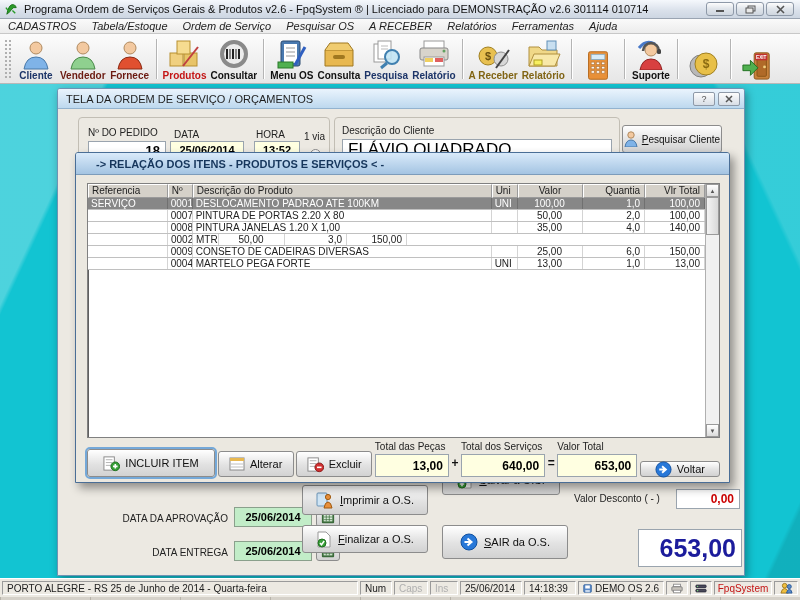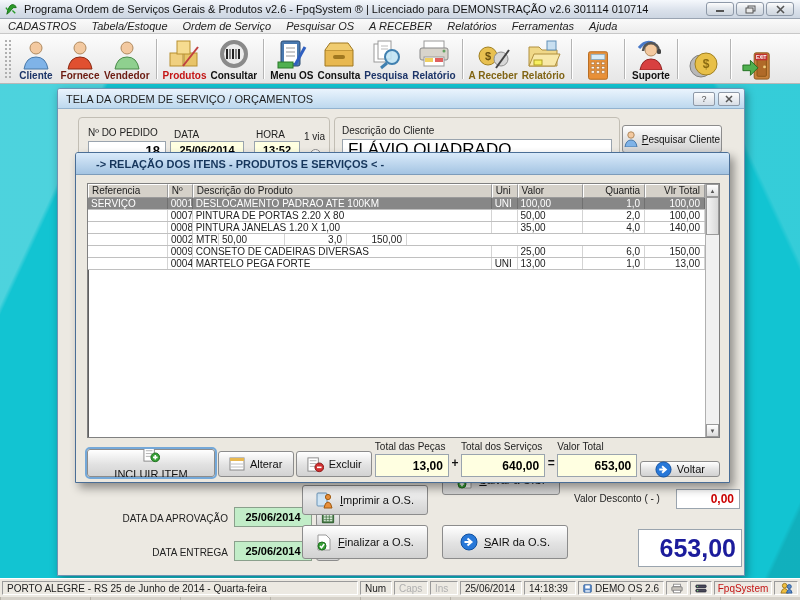--- a/index.html
+++ b/index.html
@@ -78,32 +78,32 @@
     border:1px solid #808080;box-shadow:inset 1px 1px 0 #606060;display:flex;}
   .tgrid{flex:1;overflow:hidden;}
   .thead{display:flex;height:14px;background:#d5d1c9;font-size:10px;color:#222;}
   .thcell{border-right:1px solid #9a9a9a;border-bottom:1px solid #9a9a9a;border-top:1px solid #fff;
     border-left:1px solid #fff;padding:0 0 0 3px;white-space:nowrap;overflow:hidden;}
   .trow{display:flex;height:12px;font-size:10px;color:#222;border-bottom:1px solid #c0c0c0;background:#fff;}
   .trow.selected{background:#878787;color:#fff;}
   .tcell{padding:0 0 0 3px;white-space:nowrap;overflow:hidden;border-right:1px solid #d4d4d4;}
   .trow.selected .tcell{border-right:1px solid #707070;}
   .c0{width:80px;} .c1{width:25px;} .c2{width:300px;} .c3{width:26px;}
-  .c4{width:66px;text-align:left;padding-right:4px;} .c5{width:62px;text-align:right;padding-right:4px;}
+  .c4{width:66px;text-align:center;padding-right:4px;} .c5{width:62px;text-align:right;padding-right:4px;}
   .c6{width:60px;text-align:right;padding-right:4px;}
   .vscroll{width:14px;background:#f1f1f1;border-left:1px solid #b0b0b0;display:flex;flex-direction:column;}
   .varrow{height:13px;background:linear-gradient(#fff,#dcdcdc);border:1px solid #9a9a9a;
     font-size:6px;color:#555;display:flex;align-items:center;justify-content:center;}
   .vthumb{height:38px;background:linear-gradient(90deg,#f4f4f4,#d8d8d8);border:1px solid #9a9a9a;}
   .vtrack{flex:1;}
 
   .dlg-bottom{position:absolute;left:11px;top:270px;width:633px;height:32px;display:flex;
     align-items:flex-end;justify-content:space-between;}
   .dlg-btn{height:26px;font-size:11px;gap:5px;}
-  .focus-ring{outline:2px solid #74a8d8;outline-offset:0;flex-direction:column;}
+  .focus-ring{outline:2px solid #74a8d8;outline-offset:0;}
   .total-group{display:flex;flex-direction:column;gap:2px;}
   .total-group .tg-label{font-size:10px;color:#222;white-space:nowrap;}
   .tg-field{height:23px;border:1px solid #9aa4ae;background:#ffffe1;font-weight:bold;font-size:12px;
     display:flex;align-items:center;justify-content:flex-end;padding-right:5px;}
   .op{font-size:12px;font-weight:bold;padding-bottom:7px;color:#111;}
 
   
   .statusbar{position:absolute;left:0;top:578px;width:800px;height:19px;background:#ece9e2;
     border-top:1px solid #fff;display:flex;align-items:stretch;gap:2px;padding:2px 2px;font-size:10px;color:#222;}
   .spanel{border:1px solid;border-color:#9a9a9a #fff #fff #9a9a9a;background:#ece9e2;
@@ -163,30 +163,30 @@
     <div class="tbtn">
       <svg viewBox="0 0 36 31">
           <circle cx="18" cy="9" r="6" fill="#f3c9a0" stroke="#b08a5f"></circle>
           <path d="M6 30 q2 -12 12 -12 q10 0 12 12 z" fill="#7fb3e8" stroke="#4a79a8"></path>
         </svg>
       <span class="tlabel c-navy">Cliente</span>
     </div>
     <div class="tbtn">
       <svg viewBox="0 0 36 31">
           <circle cx="18" cy="9" r="6" fill="#f3c9a0" stroke="#b08a5f"></circle>
+          <path d="M6 30 q2 -12 12 -12 q10 0 12 12 z" fill="#8fd08f" stroke="#4a8a4a"></path>
+        </svg>
+      <span class="tlabel c-maroon">Vendedor</span>
+    </div>
+    <div class="tbtn">
+      <svg viewBox="0 0 36 31">
+          <circle cx="18" cy="9" r="6" fill="#f3c9a0" stroke="#b08a5f"></circle>
           <path d="M6 30 q2 -12 12 -12 q10 0 12 12 z" fill="#e05030" stroke="#8a2a14"></path>
         </svg>
       <span class="tlabel c-maroon">Fornece</span>
-    </div>
-    <div class="tbtn">
-      <svg viewBox="0 0 36 31">
-          <circle cx="18" cy="9" r="6" fill="#f3c9a0" stroke="#b08a5f"></circle>
-          <path d="M6 30 q2 -12 12 -12 q10 0 12 12 z" fill="#8fd08f" stroke="#4a8a4a"></path>
-        </svg>
-      <span class="tlabel c-maroon">Vendedor</span>
     </div>
 
     <div class="tsep"></div>
 
     <div class="tbtn">
       <svg viewBox="0 0 36 31">
           <rect x="3" y="14" width="13" height="13" fill="#f0d080" stroke="#b89030"></rect>
           <rect x="17" y="14" width="13" height="13" fill="#e8c468" stroke="#b89030"></rect>
           <rect x="10" y="2" width="13" height="13" fill="#f6dc90" stroke="#b89030"></rect>
           <line x1="16" y1="27" x2="31" y2="8" stroke="#c04040" stroke-width="2"></line>
@@ -402,21 +402,21 @@
           <span><u>I</u>mprimir a O.S.</span>
         </div>
         <div class="btn3d" style="position:absolute;left:384px;top:356px;width:118px;height:30px;">
           <svg width="16" height="17" viewBox="0 0 16 17">
               <path d="M2 1 h8 l4 4 v11 h-12 z" fill="#fff" stroke="#999"></path>
               <circle cx="5" cy="12" r="4" fill="#38a038" stroke="#1e701e"></circle>
               <path d="M5 9.8 v4.4 M2.8 12 h4.4" stroke="#fff" stroke-width="1.6"></path>
             </svg>
           <span><u>S</u>alvar a O.S.</span>
         </div>
-        <div class="btn3d" style="position:absolute;left:244px;top:416px;width:126px;height:34px;">
+        <div class="btn3d" style="position:absolute;left:244px;top:416px;width:126px;height:28px;">
           <svg width="16" height="17" viewBox="0 0 16 17">
               <path d="M2 1 h8 l4 4 v11 h-12 z" fill="#fff" stroke="#999"></path>
               <circle cx="6" cy="12" r="4" fill="#38a038" stroke="#1e701e"></circle>
               <path d="M4 12 l1.5 1.8 L8.2 10" stroke="#fff" stroke-width="1.5" fill="none"></path>
             </svg>
           <span><u>F</u>inalizar a O.S.</span>
         </div>
         <div class="btn3d" style="position:absolute;left:384px;top:416px;width:126px;height:34px;">
           <svg width="18" height="18" viewBox="0 0 18 18">
               <circle cx="9" cy="9" r="8" fill="#2878d8" stroke="#1050a0"></circle>

